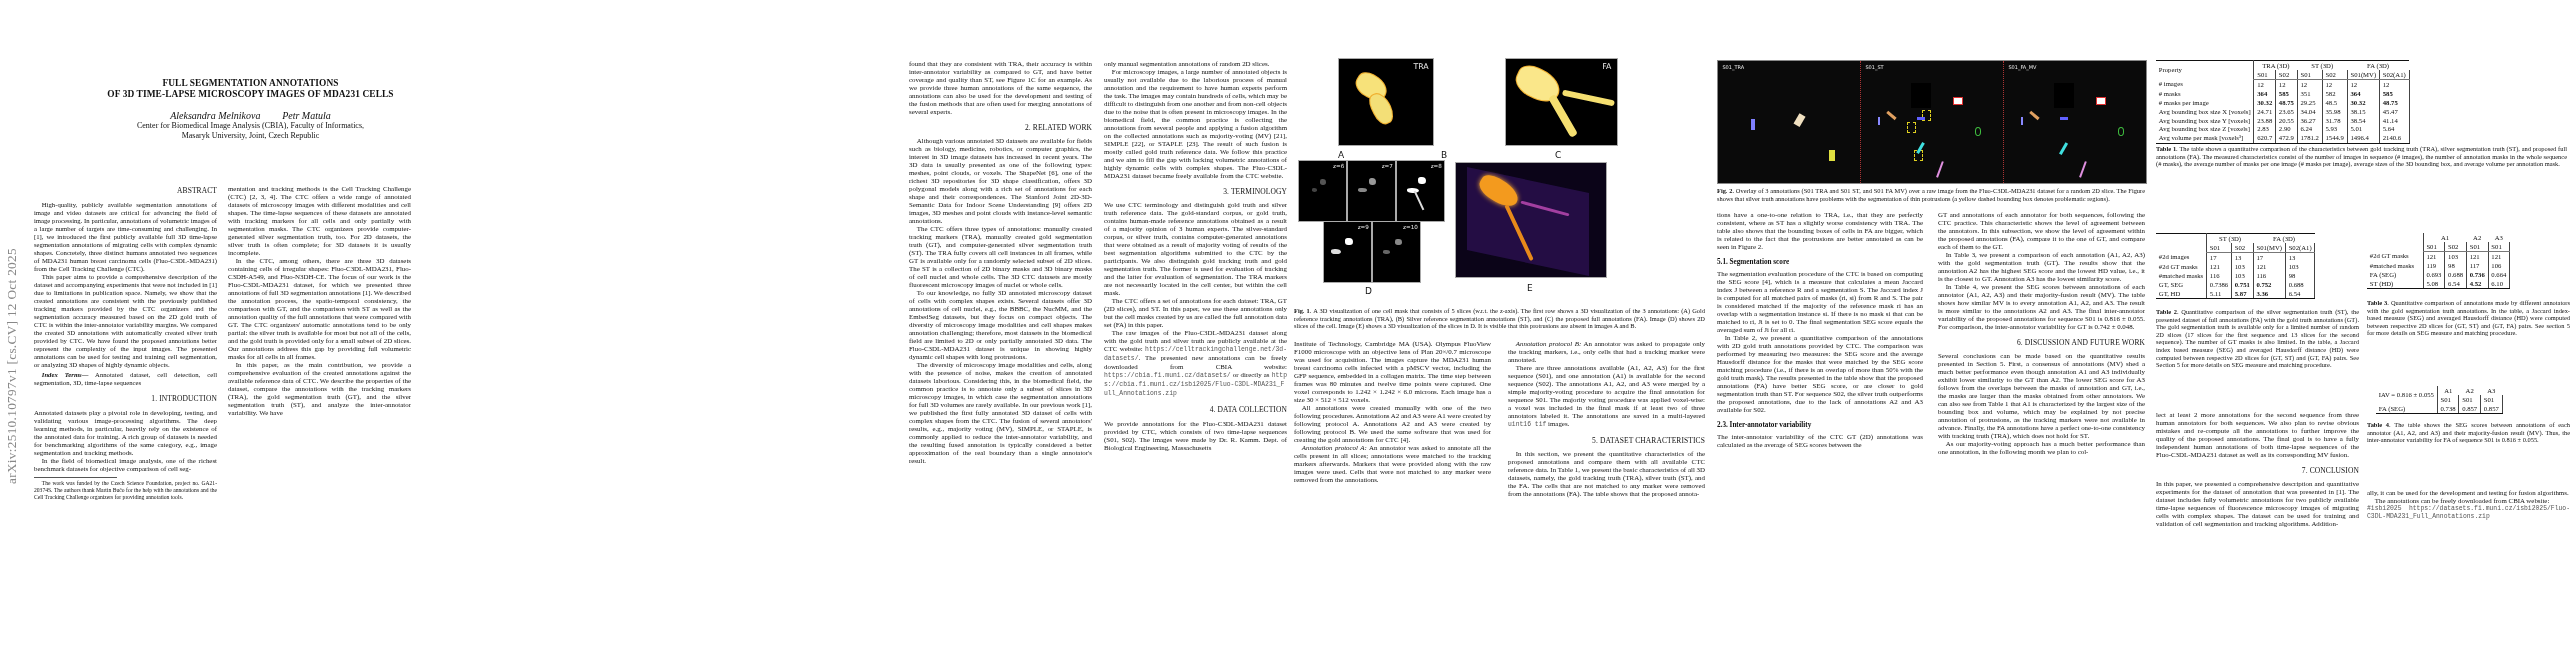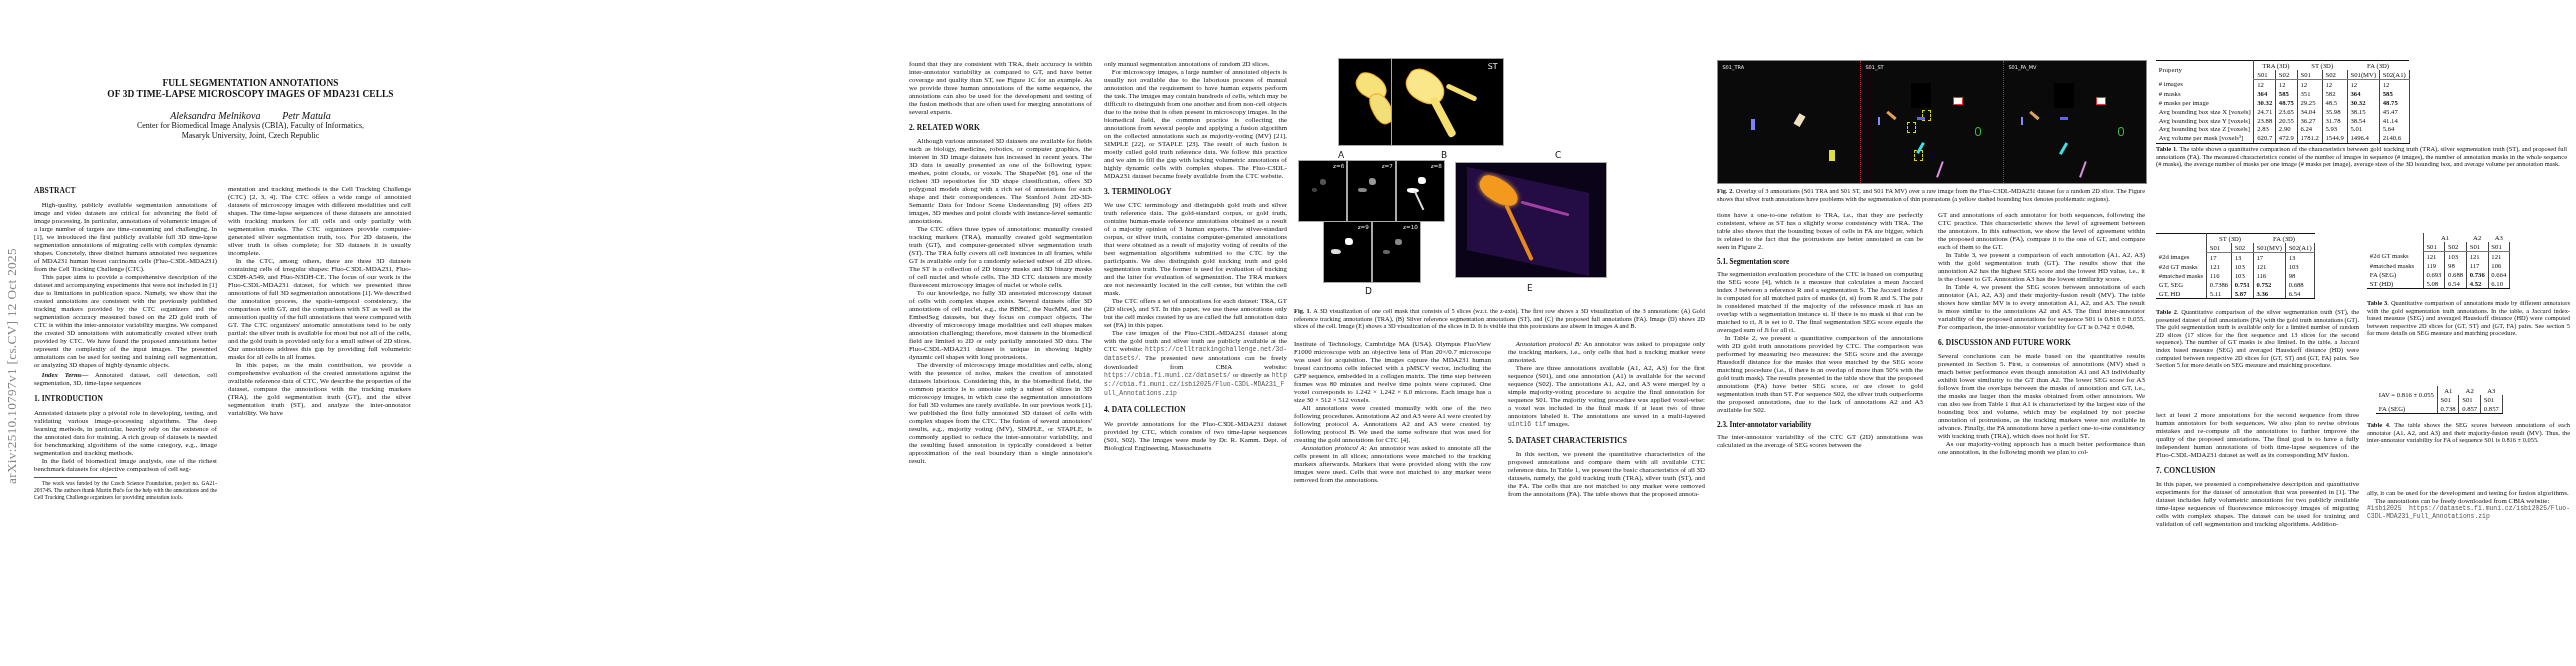--- a/index.html
+++ b/index.html
@@ -1,21 +1,21 @@
 <!DOCTYPE html>
 <html style="font-size:9px"><head>
 <meta charset="utf-8">
 <style>
   html,body{margin:0;padding:0;background:#fff;}
   body{width:2576px;height:667px;position:relative;overflow:hidden;font-family:"Liberation Serif","DejaVu Serif",serif;color:#111;}
   .abs{position:absolute;}
   .col{position:absolute;font-size:6.9px;line-height:8px;text-align:justify;hyphens:auto;}
   .col p{margin:0 0 0 0;text-indent:7.8px;}
   .col p.ni{text-indent:0;}
-  .h{font-weight:bold;text-align:left;font-size:7.5px;margin:7.8px 0 5.6px 0;letter-spacing:0.1px;}
+  .h{font-weight:normal;text-align:right;font-size:7.5px;margin:7.8px 0 5.6px 0;letter-spacing:0.1px;}
   .h2{font-weight:bold;font-size:7.2px;margin:6.7px 0 4.4px 0;}
   .title{font-weight:bold;font-size:9.4px;line-height:11px;text-align:center;letter-spacing:0.1px;}
   .authors{font-style:italic;font-size:10px;text-align:center;}
   .affil{font-size:8px;line-height:10px;text-align:center;}
   .arxiv{position:absolute;left:4.4px;top:484px;transform-origin:left top;transform:rotate(-90deg);font-size:13.3px;color:#888;white-space:nowrap;font-family:"Liberation Serif",serif;letter-spacing:0.3px;}
   .foot{font-size:5.6px;line-height:6.7px;text-align:justify;}
   .footrule{border-top:0.6px solid #555;width:83px;margin:4.4px 0 2.2px 0;}
   .mono{font-family:"Liberation Mono","DejaVu Sans Mono",monospace;font-size:6.4px;color:#555;}
   .cap{font-size:6.4px;line-height:7.6px;text-align:justify;}
   .cap b{font-weight:bold;}
@@ -90,25 +90,25 @@
     <div class="h">4. DATA COLLECTION</div>
     <p class="ni">We provide annotations for the Fluo-C3DL-MDA231 dataset provided by CTC, which consists of two time-lapse sequences (S01, S02). The images were made by Dr. R. Kamm. Dept. of Biological Engineering, Massachusetts</p>
   </div>
 
   <div class="abs" style="left:435px;top:58px;width:411px;height:261px;">
     <div class="panel" style="left:0;top:0;width:94px;height:86px;margin-left:44px;">
       <div class="plabel" style="right:4.4px;top:3.3px;font-size:7.8px;">TRA</div>
       <div class="cell" style="left:16.7px;top:16.7px;width:31px;height:21px;background:#f7e27a;transform:rotate(30deg);box-shadow:0 0 0 1.1px #f0b030;"></div>
       <div class="cell" style="left:34px;top:34px;width:16.7px;height:31px;background:#f3df77;transform:rotate(-25deg);box-shadow:0 0 0 1.1px #f0b030;"></div>
     </div>
-    <div class="panel" style="left:97px;top:0;width:111px;height:86px;">
-      <div class="plabel" style="right:5.6px;top:3.3px;font-size:7.8px;">ST</div>
-      <div class="cell" style="left:14px;top:14px;width:39px;height:28px;background:#fae78a;transform:rotate(30deg);box-shadow:0 0 0 1.1px #f0b030;"></div>
-      <div class="abs" style="left:47px;top:36px;width:7.8px;height:44px;background:#f5df70;transform:rotate(-28deg);border-radius:3.3px;"></div>
-      <div class="abs" style="left:53px;top:31px;width:33px;height:5px;background:#f5df70;transform:rotate(25deg);border-radius:3.3px;"></div>
+    <div class="panel" style="left:211px;top:0;width:111px;height:86px;">
+      <div class="plabel" style="right:5.6px;top:3.3px;font-size:7.8px;">FA</div>
+      <div class="cell" style="left:10px;top:11px;width:44px;height:28px;background:#fae78a;transform:rotate(25deg);box-shadow:0 0 0 1.1px #f0b030;"></div>
+      <div class="abs" style="left:53px;top:34px;width:7.8px;height:46px;background:#f5df70;transform:rotate(-30deg);border-radius:3.3px;"></div>
+      <div class="abs" style="left:56px;top:36px;width:53px;height:5.6px;background:#f5df70;transform:rotate(12deg);border-radius:3.3px;"></div>
     </div>
     <div class="letter" style="left:44px;top:92px;">A</div>
     <div class="letter" style="left:147px;top:92px;">B</div>
     <div class="letter" style="left:261px;top:92px;">C</div>
 
     <div class="panel" style="left:4.4px;top:102px;width:47px;height:60px;">
       <div class="plabel" style="right:2.2px;top:1.7px;font-size:5.6px;">z=6</div>
       <div class="cell" style="left:21px;top:18px;width:5.6px;height:5.6px;background:#555;"></div>
       <div class="cell" style="left:12.2px;top:27px;width:5.6px;height:4.4px;background:#444;"></div>
     </div>

